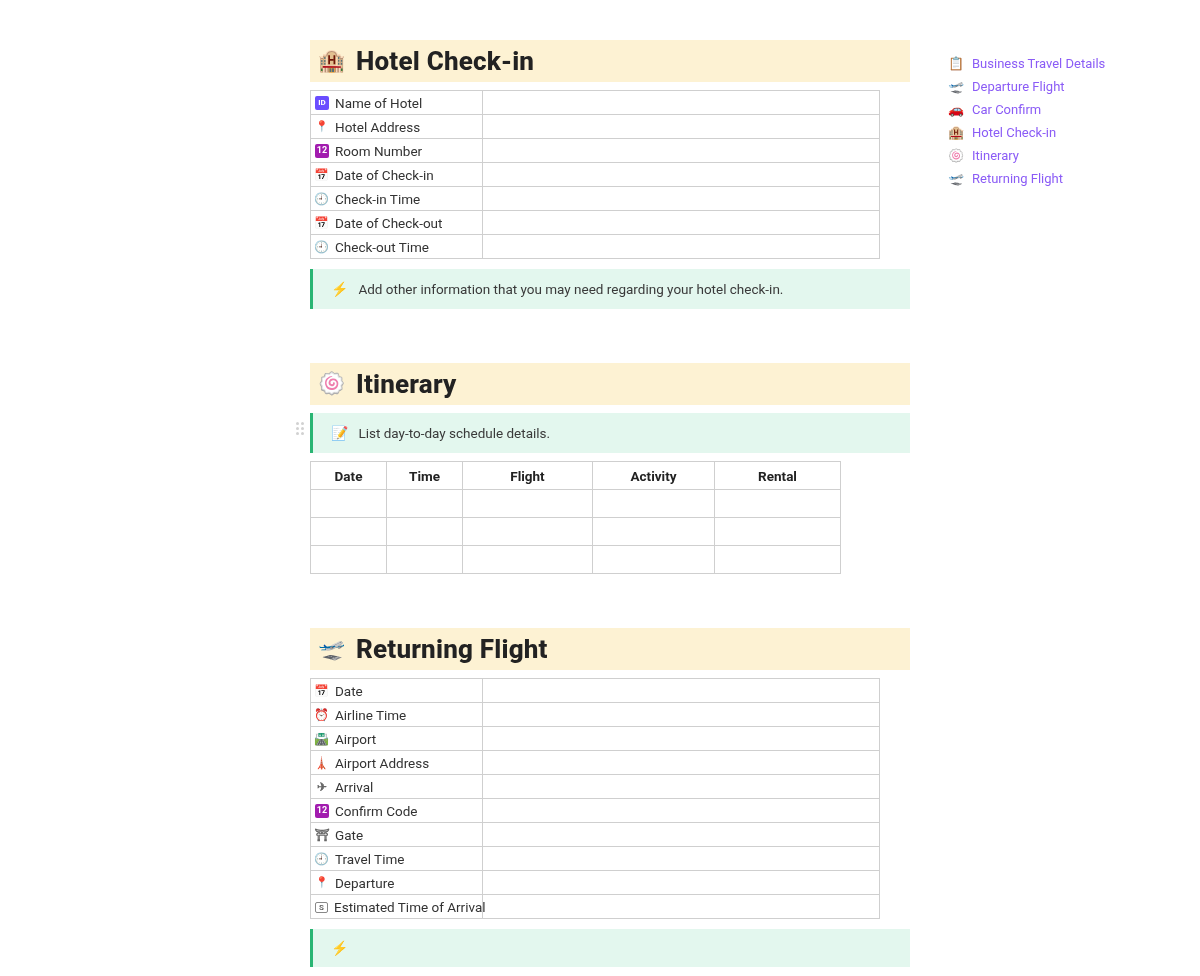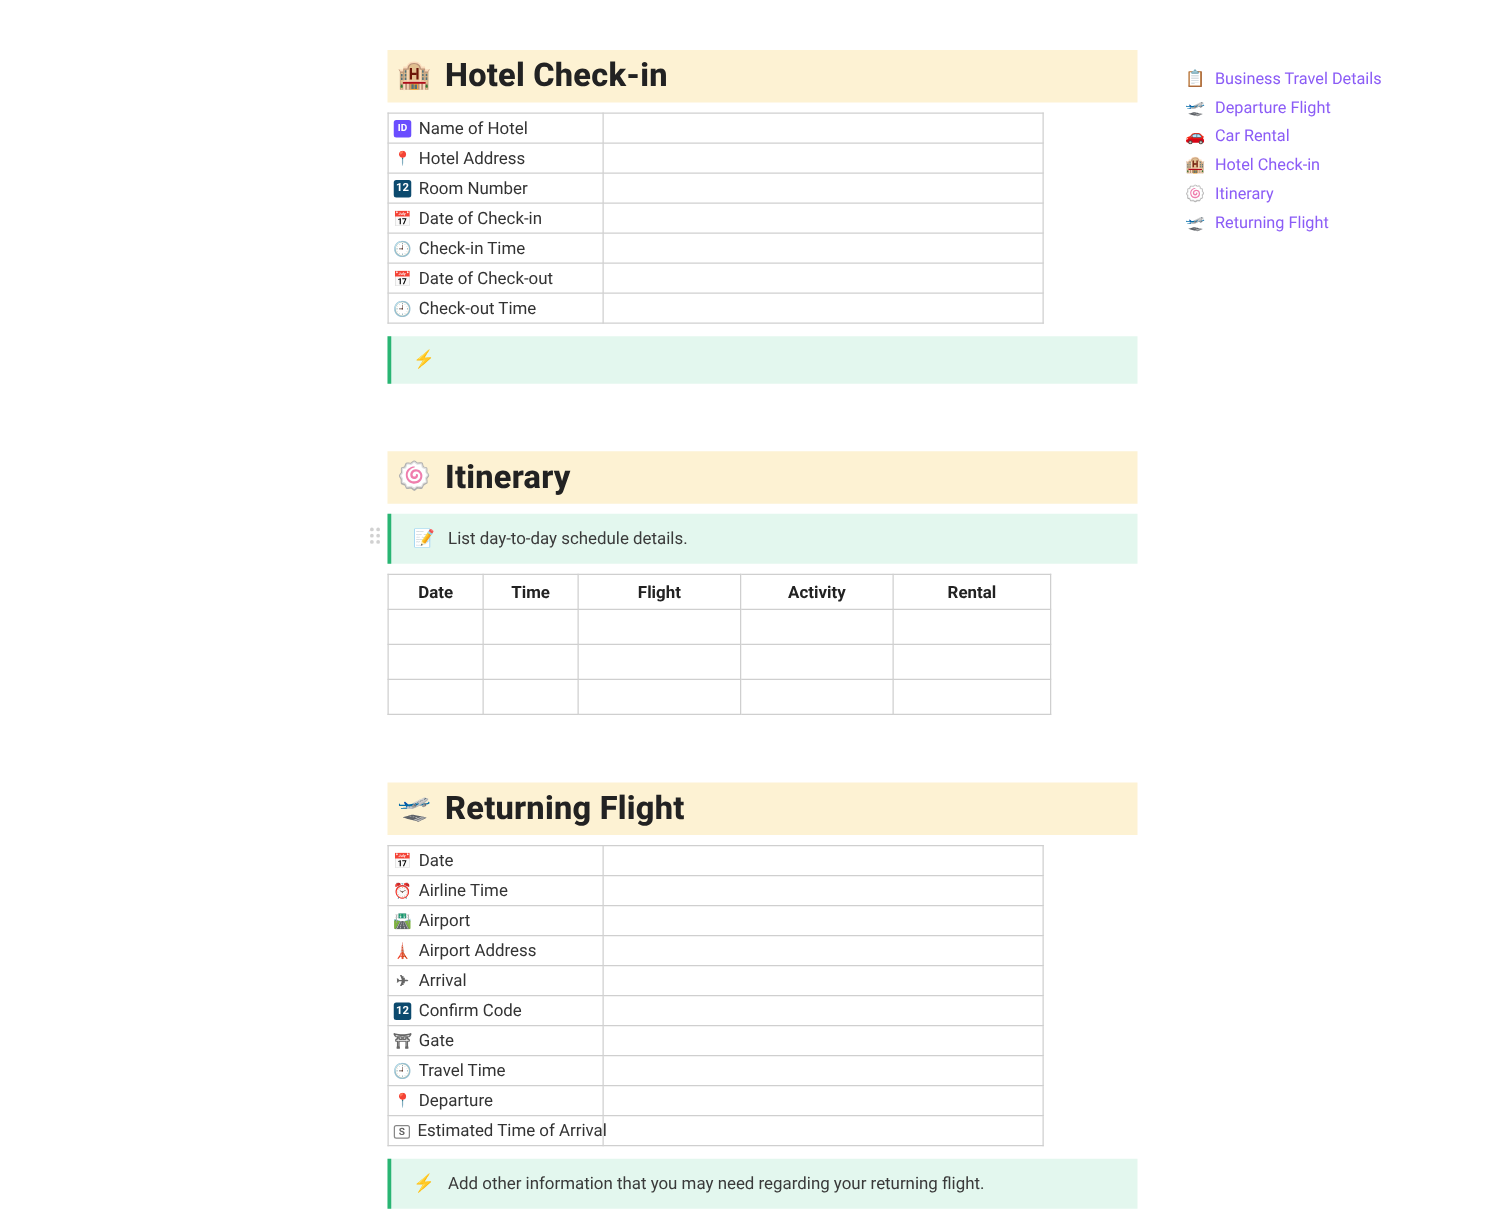--- a/index.html
+++ b/index.html
@@ -47,21 +47,21 @@
   }
   .section-heading h2{
     margin:0;
     font-size:26px;
     font-weight:800;
     letter-spacing:.2px;
     color:#222;
   }
 
   table.kv{
-    width:525px;
+    width:570px;
     border-collapse:collapse;
     table-layout:fixed;
     margin:0 0 10px 0;
   }
   table.kv col.c1{width:172px;}
   table.kv td{
     border:1px solid var(--border);
     padding:2px 6px 2px 4px;
     height:var(--row-h);
     font-size:13.5px;
@@ -162,21 +162,21 @@
 
   
   .badge{
     display:inline-flex;align-items:center;justify-content:center;
     width:14px;height:14px;border-radius:2px;
     font-size:9px;font-weight:700;line-height:1;
     background:#eaeaea;color:#555;
   }
   .badge.id{background:#6a4dff;color:#fff;font-size:8px;}
   .badge.pin{background:transparent;color:#e03070;font-size:11px;}
-  .badge.num{background:#0c4a6e;color:#fff;font-size:9px;}
+  .badge.num{background:#a21caf;color:#fff;font-size:9px;}
   .badge.cal{background:transparent;color:#c08a3a;font-size:12px;}
   .badge.clk{background:transparent;color:#555;font-size:12px;}
   .badge.alarm{background:transparent;color:#e07030;font-size:12px;}
   .badge.road{background:transparent;color:#b08030;font-size:12px;}
   .badge.tower{background:transparent;color:#d05030;font-size:12px;}
   .badge.plane{background:transparent;color:#666;font-size:12px;}
   .badge.gate{background:transparent;color:#666;font-size:12px;}
   .badge.box{border:1px solid #888;background:#fff;color:#666;font-size:8px;width:13px;height:11px;}
 </style>
 </head>
@@ -188,21 +188,21 @@
       <div class="oitem">
         <span class="oe">📋</span>
         <span class="lbl">Business Travel Details</span>
       </div>
       <div class="oitem">
         <span class="oe">🛫</span>
         <span class="lbl">Departure Flight</span>
       </div>
       <div class="oitem">
         <span class="oe">🚗</span>
-        <span class="lbl">Car Rental</span>
+        <span class="lbl">Car Confirm</span>
       </div>
       <div class="oitem">
         <span class="oe">🏨</span>
         <span class="lbl">Hotel Check-in</span>
       </div>
       <div class="oitem">
         <span class="oe">🍥</span>
         <span class="lbl">Itinerary</span>
       </div>
       <div class="oitem">
@@ -285,20 +285,21 @@
                 <span>Check-out Time</span>
               </div>
             </td>
             <td></td>
           </tr>
         </tbody>
     </table>
 
     <div class="callout">
       <span class="co-icon">⚡</span>
+      <span>Add other information that you may need regarding your hotel check-in.</span>
     </div>
 
     <div class="section-gap"></div>
 
     <div class="section-heading">
       <span class="emoji">🍥</span>
       <h2>Itinerary</h2>
     </div>
 
     <div class="callout note" style="margin-bottom:6px;">
@@ -449,21 +450,20 @@
                 <span>Estimated Time of Arrival</span>
               </div>
             </td>
             <td></td>
           </tr>
         </tbody>
     </table>
 
     <div class="callout">
       <span class="co-icon">⚡</span>
-      <span>Add other information that you may need regarding your returning flight.</span>
     </div>
 
   </div>
 
   <div class="drag-dots">
     <i></i>
       <i></i>
       <i></i>
       <i></i>
       <i></i>

